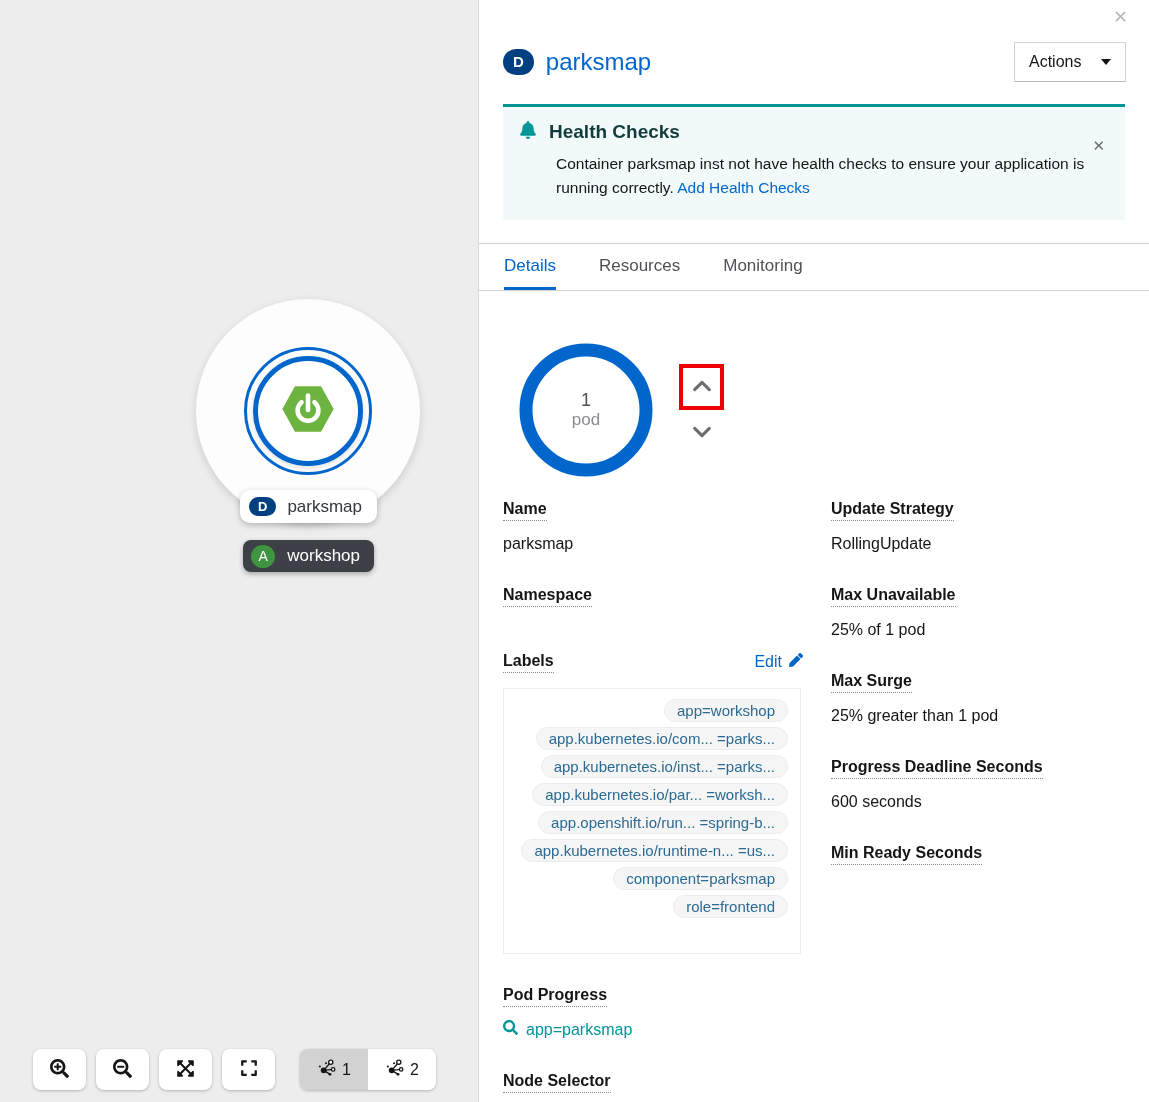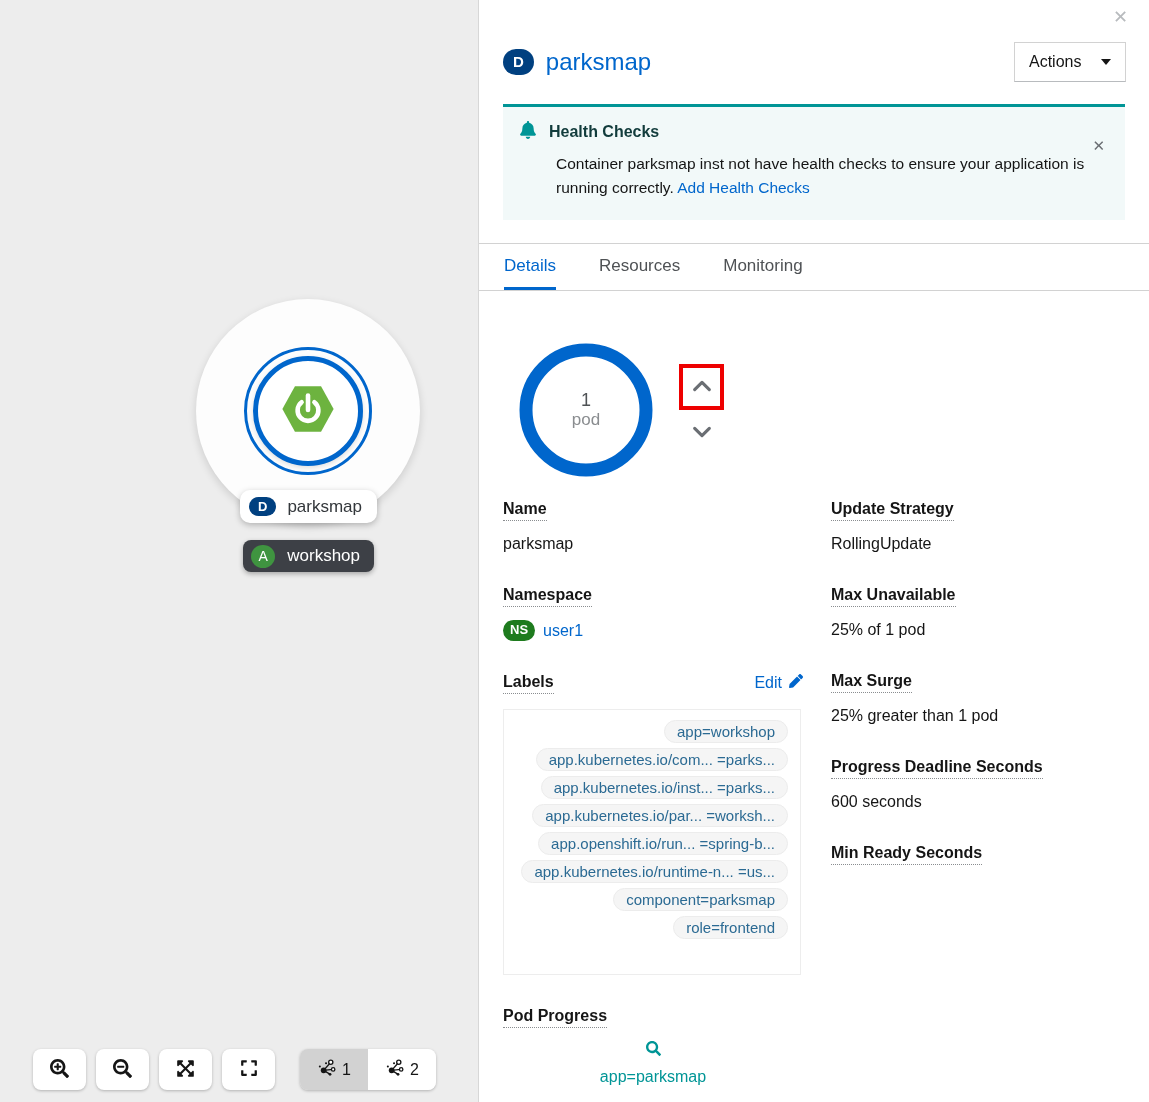--- a/index.html
+++ b/index.html
@@ -53,21 +53,21 @@
   .actions-btn { display:flex; align-items:center; justify-content:space-between; width:112px; height:40px;
     background:#fff; border:1px solid #d2d2d2; border-bottom-color:#b8bbbe; padding:4px 14px; font-size:16px;
     color:#151515; cursor:pointer; font-family:inherit; }
   .caret-down { width:0; height:0; border-left:5px solid transparent; border-right:5px solid transparent;
     border-top:6px solid #151515; }
 
   
   .alert { position:absolute; left:24px; right:24px; top:104px; background:#f2f9f9;
     border-top:3px solid #009596; padding:14px 16px 20px 16px; }
   .alert-head { display:flex; align-items:center; gap:12px; }
-  .alert-title { font-size:16px; font-weight:700; color:#123c3c; }
+  .alert-title { font-size:19px; font-weight:700; color:#123c3c; }
   .alert-close { position:absolute; top:30px; right:20px; background:none; border:none; color:#6a6e73;
     font-size:15px; cursor:pointer; font-family:inherit; }
   .alert-body { margin:9px 0 0 37px; font-size:15.5px; line-height:24px; color:#151515; max-width:545px; }
   .link { color:#0066cc; text-decoration:none; cursor:pointer; }
 
   
   .tabs-row { position:absolute; left:0; right:0; top:243px; height:48px; border-top:1px solid #d2d2d2;
     border-bottom:1px solid #d2d2d2; display:flex; align-items:stretch; padding-left:25px; gap:43px; }
   .tab { display:flex; align-items:center; font-size:17px; color:#4f5255; cursor:pointer;
     border-bottom:3px solid transparent; padding-bottom:0px; }
@@ -93,21 +93,21 @@
   .field-value { font-size:16px; color:#151515; line-height:19px; }
   .ns-row { display:flex; align-items:center; gap:8px; }
   .badge-ns { background:#1e7b1e; color:#fff; font-weight:700; font-size:13px; border-radius:11px;
     padding:2px 7px; line-height:1.3; }
   .labels-head { display:flex; align-items:flex-start; justify-content:space-between; margin-bottom:2px; }
   .edit-link { display:flex; align-items:center; gap:7px; font-size:16px; }
   .labels-box { border:1px solid #ededed; background:#fff; padding:10px 12px; width:298px; height:266px;
     display:flex; flex-direction:column; align-items:flex-end; gap:5px; margin-bottom:32px; }
   .chip { background:#f5f5f5; border:1px solid #ececec; border-radius:14px; padding:2px 12px;
     font-size:15px; color:#2b6a93; white-space:nowrap; max-width:274px; overflow:hidden; cursor:pointer; }
-  .selector-row { display:flex; align-items:center; gap:8px; font-size:16px;flex-direction:column; }
+  .selector-row { display:flex; align-items:center; gap:8px; font-size:16px; }
   .selector-link { color:#009596; text-decoration:none; cursor:pointer; }
 </style>
 </head>
 <body>
 
 <div class="root">
 
   <div class="canvas">
     <div class="app-circle"></div>
     <div class="sel-ring"></div>
@@ -265,24 +265,20 @@
     </button>
 
     <div class="col-left">
       <div class="field">
         <div class="field-label">Name</div><br>
         <div class="field-value">parksmap</div>
       </div>
 
       <div class="field">
         <div class="field-label">Namespace</div><br>
-        <div class="field-value ns-row">
-          <span class="badge-ns">NS</span>
-          <a class="link">user1</a>
-        </div>
       </div>
 
       <div>
         <div class="labels-head">
           <div class="field-label">Labels</div>
           <a class="link edit-link">
             <span>Edit</span>
             <span>
               <svg width="14" height="14" viewBox="0 0 512 512" fill="#0066cc">
                   <path d="M497.9 142.1l-46.1 46.1c-4.7 4.7-12.3 4.7-17 0l-111-111c-4.7-4.7-4.7-12.3 0-17l46.1-46.1c18.7-18.7 49.1-18.7 67.9 0l60.1 60.1c18.8 18.7 18.8 49.1 0 67.9zM284.2 99.8L21.6 362.4.4 483.9c-2.9 16.4 11.4 30.6 27.8 27.8l121.5-21.3 262.6-262.6c4.7-4.7 4.7-12.3 0-17l-111-111c-4.8-4.7-12.4-4.7-17.1 0z"></path>

